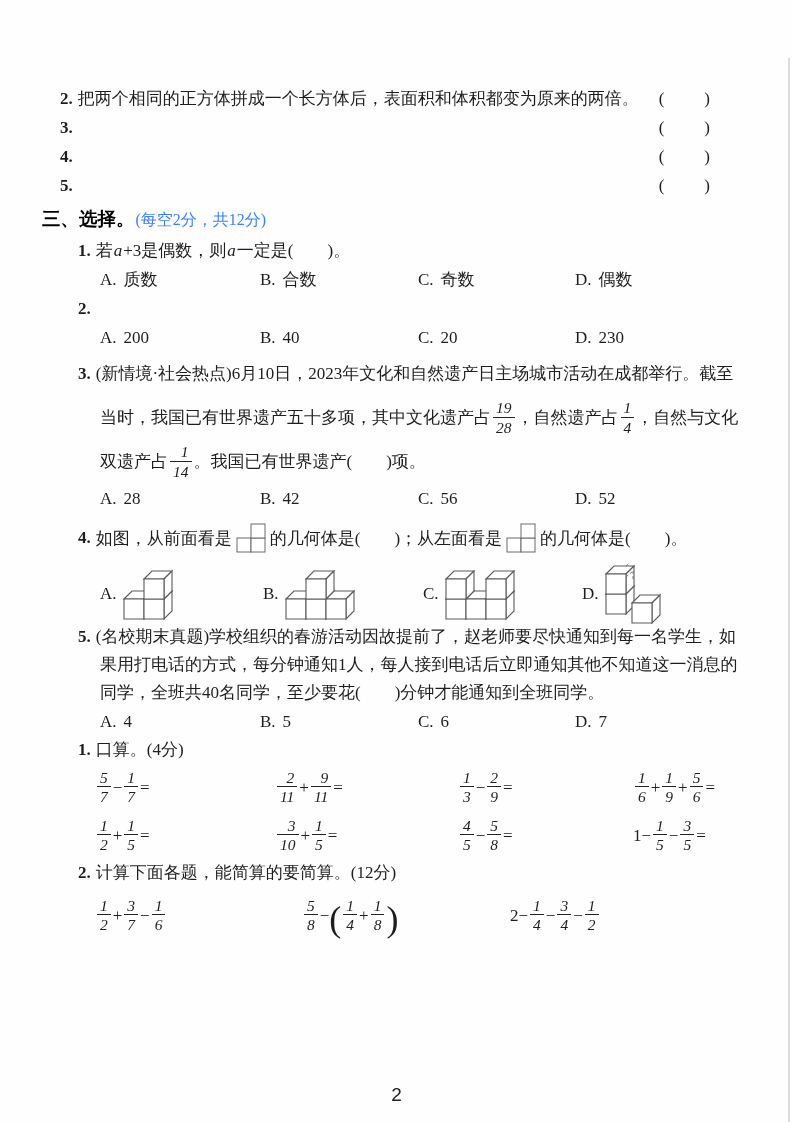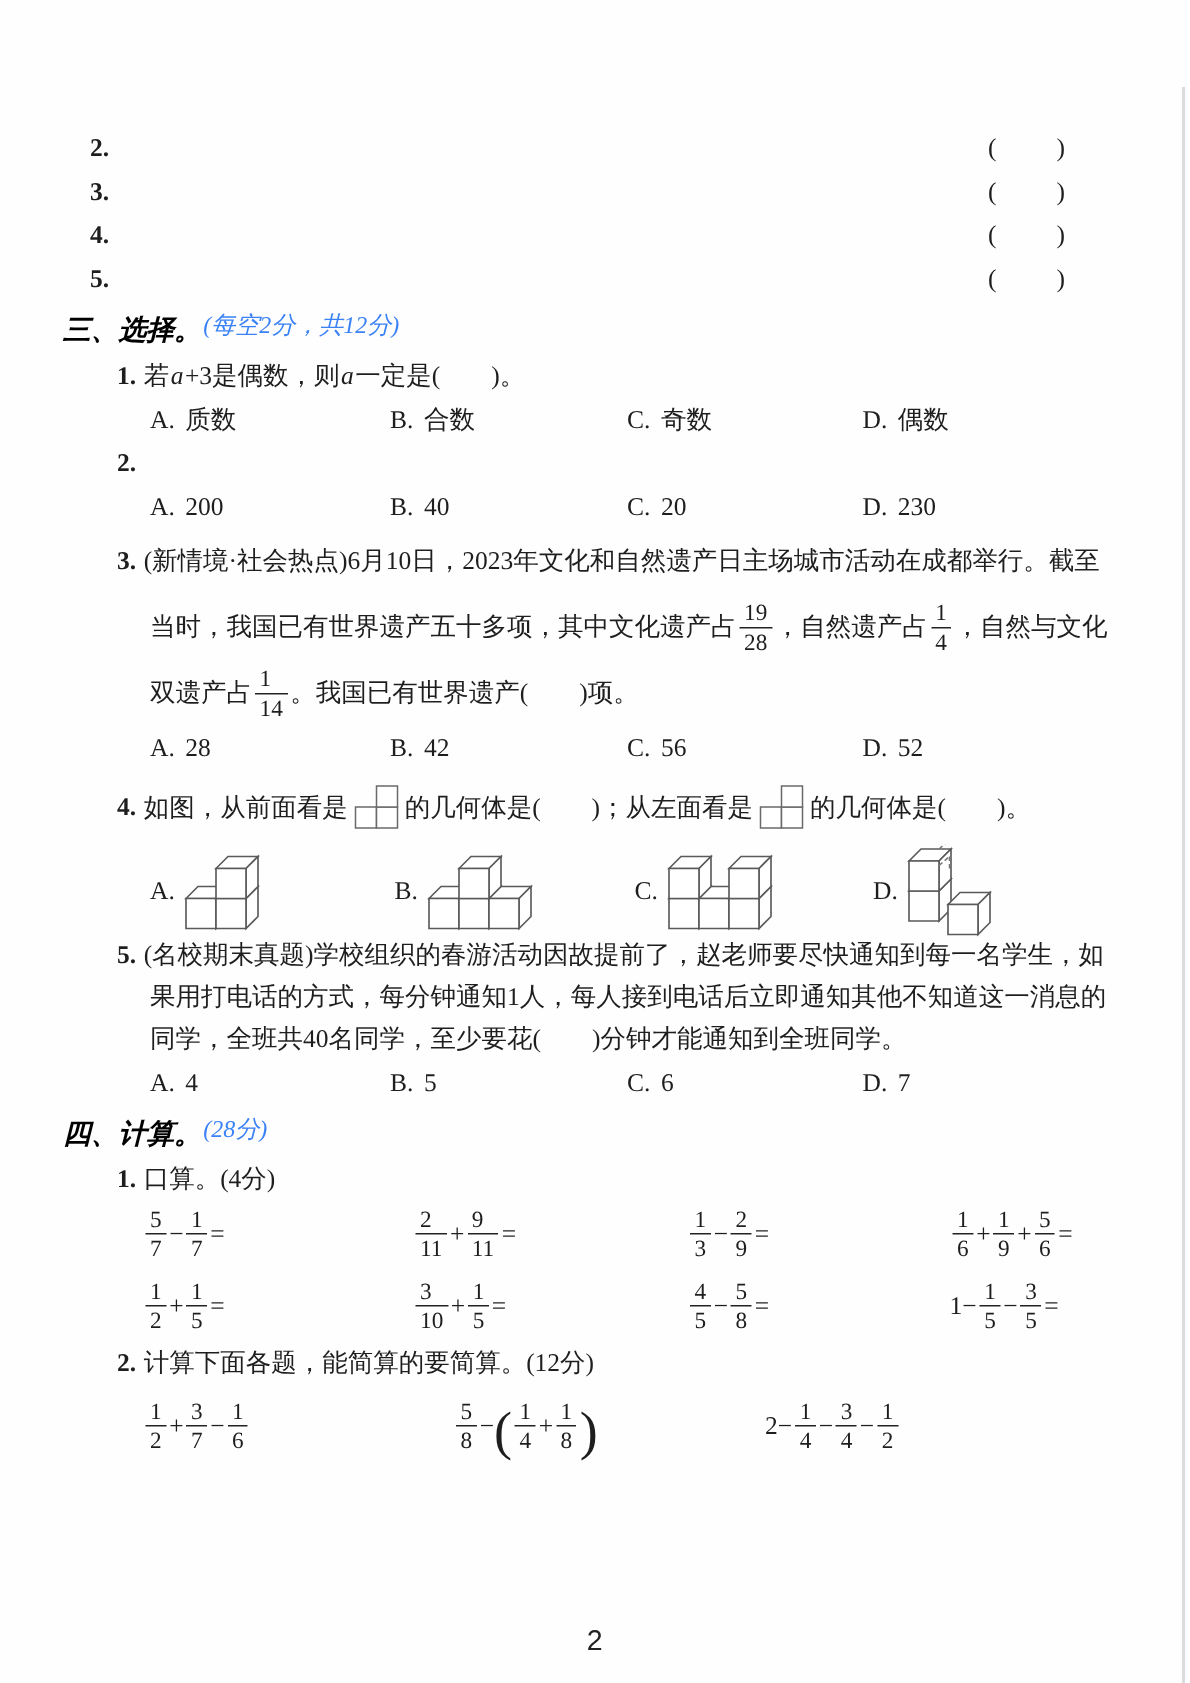--- a/index.html
+++ b/index.html
@@ -7,39 +7,39 @@
         box-sizing:border-box;padding-top:84px;color:#1e1e1e;
         font-family:"Liberation Serif","DejaVu Serif",serif;font-size:17px;}
   .edge-artifact{position:absolute;right:3px;top:58px;bottom:0;width:2px;background:#dcdcdc;}
 
   
   .jrow{display:flex;align-items:center;margin-left:60px;width:652px;height:29px;}
   .no{font-weight:700;margin-right:5px;white-space:nowrap;}
   .jrow .blank{margin-left:auto;letter-spacing:2px;}
 
   
-  .sec-head{margin:7px 0 5px 42px;height:24px;display:flex;align-items:flex-start;
-            font-size:18.5px;font-weight:700;color:#000;font-style:italic;}
+  .sec-head{margin:7px 0 5px 42px;height:24px;display:flex;align-items:flex-end;
+            font-size:18.5px;font-weight:700;color:#000;}
   .sec-head .note{font-weight:400;font-size:16px;margin-left:1px;color:#3b82f6;}
 
   .qline{margin-left:78px;height:29px;display:flex;align-items:center;}
   .optrow{margin-left:100px;height:29px;display:grid;
           grid-template-columns:160px 158px 157px auto;align-items:center;}
   .opt{display:flex;align-items:center;}
   .optv{margin-left:7px;}
 
   
   .qpara{margin-left:100px;width:645px;}
   .hangno{font-weight:700;margin-left:-22px;margin-right:5px;}
   .q3p{line-height:44px;}
   .q5p{line-height:28px;}
 
   
-  .frac{display:inline-block;text-align:left;vertical-align:-0.62em;line-height:1.12;
-        margin:0 2px;font-size:15.5px;}
+  .frac{display:inline-block;text-align:right;vertical-align:-0.62em;line-height:1.12;
+        margin:0 2px;font-size:15.5px;font-style:italic;}
   .frac .den{border-top:1.3px solid #222;display:block;padding:1px 3px 0 3px;}
   .frac .num{display:block;padding:0 3px;}
   .var{font-style:italic;padding:0 1px;}
   .bigp{font-size:36px;font-weight:300;vertical-align:-0.28em;line-height:0;}
   .expr{white-space:nowrap;}
 
   
   .q4line{margin-left:78px;height:50px;display:flex;align-items:center;}
   .vfig{display:inline-flex;margin:0 4px;}
   .cuberow{margin-left:100px;height:60px;display:grid;
@@ -60,20 +60,21 @@
 </style>
 </head>
 <body>
 
 <div class="page">
   <div class="edge-artifact"></div>
 
   <section>
     <div class="jrow">
       <span class="no">2.</span>
+      <span>把两个相同的正方体拼成一个长方体后，表面积和体积都变为原来的两倍。</span>
       <span class="blank">(　　)</span>
     </div>
     <div class="jrow">
       <span class="no">3.</span>
       <span class="blank">(　　)</span>
     </div>
     <div class="jrow">
       <span class="no">4.</span>
       <span class="blank">(　　)</span>
     </div>
@@ -272,24 +273,20 @@
           <span class="optv">6</span>
         </span>
       <span class="opt">
           <span>D.</span>
           <span class="optv">7</span>
         </span>
     </div>
   </section>
 
   <section>
-    <h2 class="sec-head">
-      <span>四、计算。</span>
-      <span class="note">(28分)</span>
-    </h2>
 
     <div class="subline">
       <span class="no">1.</span>
       <span>口算。</span>
       <span>(4分)</span>
     </div>
     <div class="oralrow">
       <span class="expr"><span class="frac"><span class="num">5</span><span class="den">7</span></span><span>−</span><span class="frac"><span class="num">1</span><span class="den">7</span></span><span>=</span></span>
       <span class="expr"><span class="frac"><span class="num">2</span><span class="den">11</span></span><span>+</span><span class="frac"><span class="num">9</span><span class="den">11</span></span><span>=</span></span>
       <span class="expr"><span class="frac"><span class="num">1</span><span class="den">3</span></span><span>−</span><span class="frac"><span class="num">2</span><span class="den">9</span></span><span>=</span></span>

